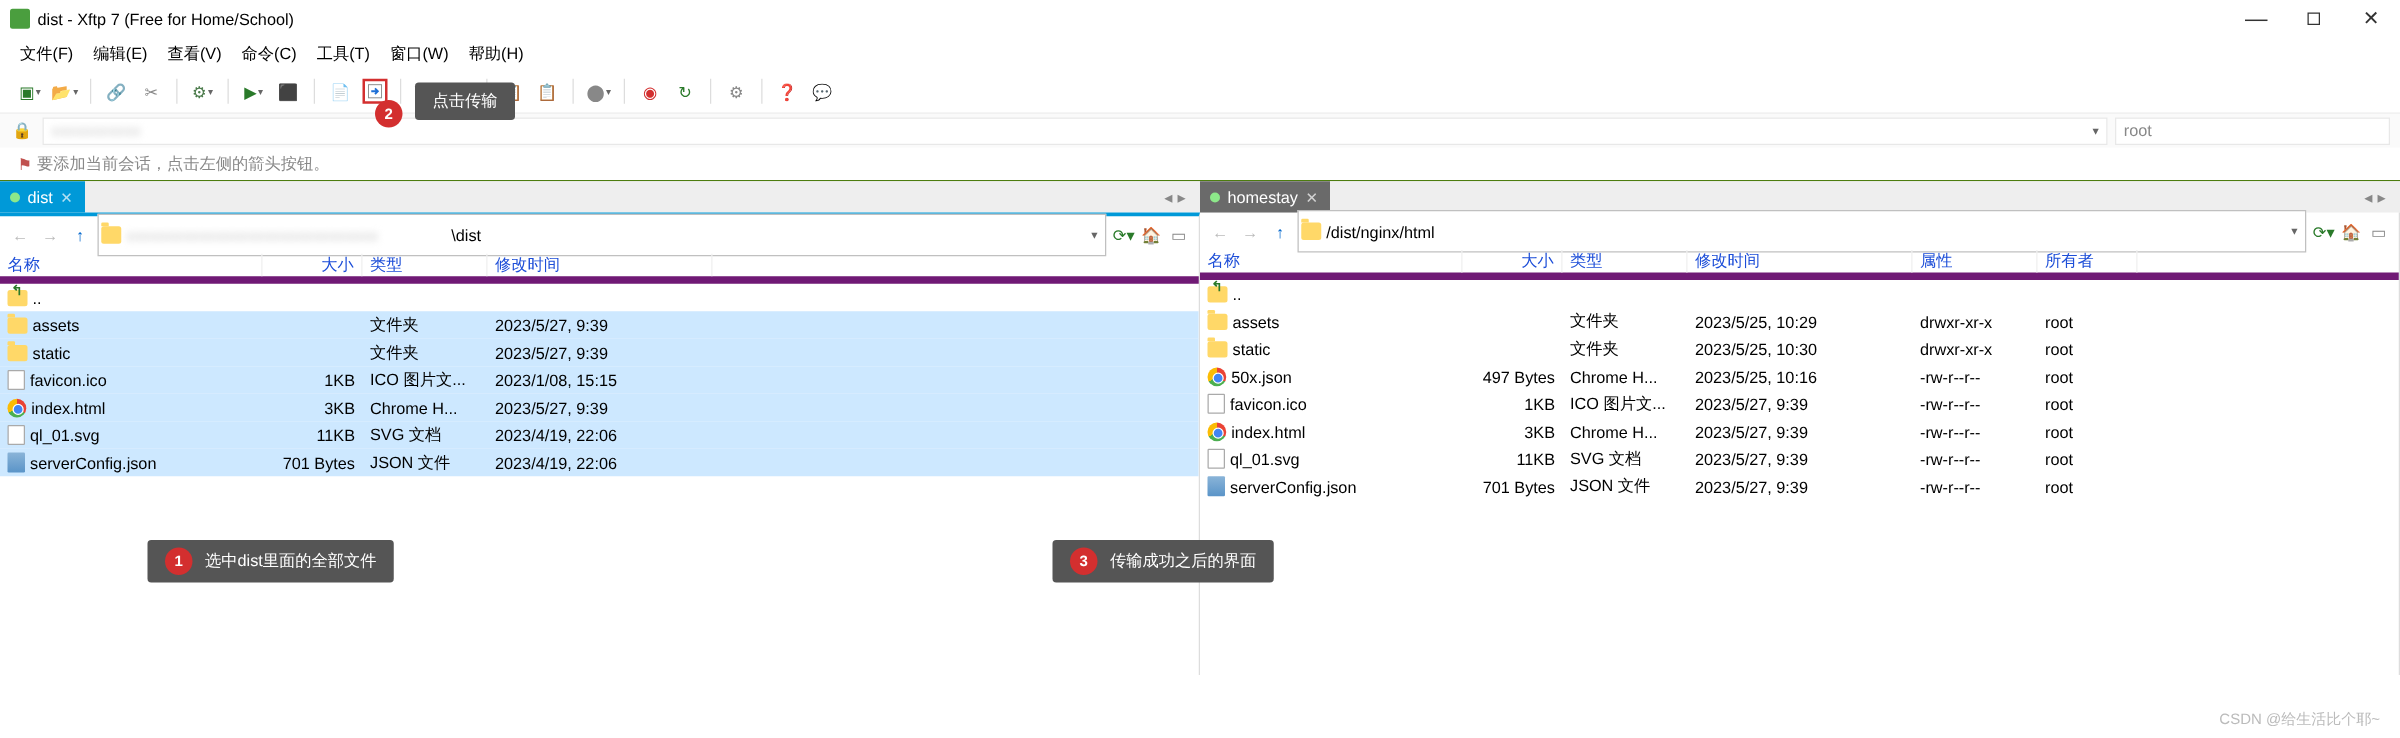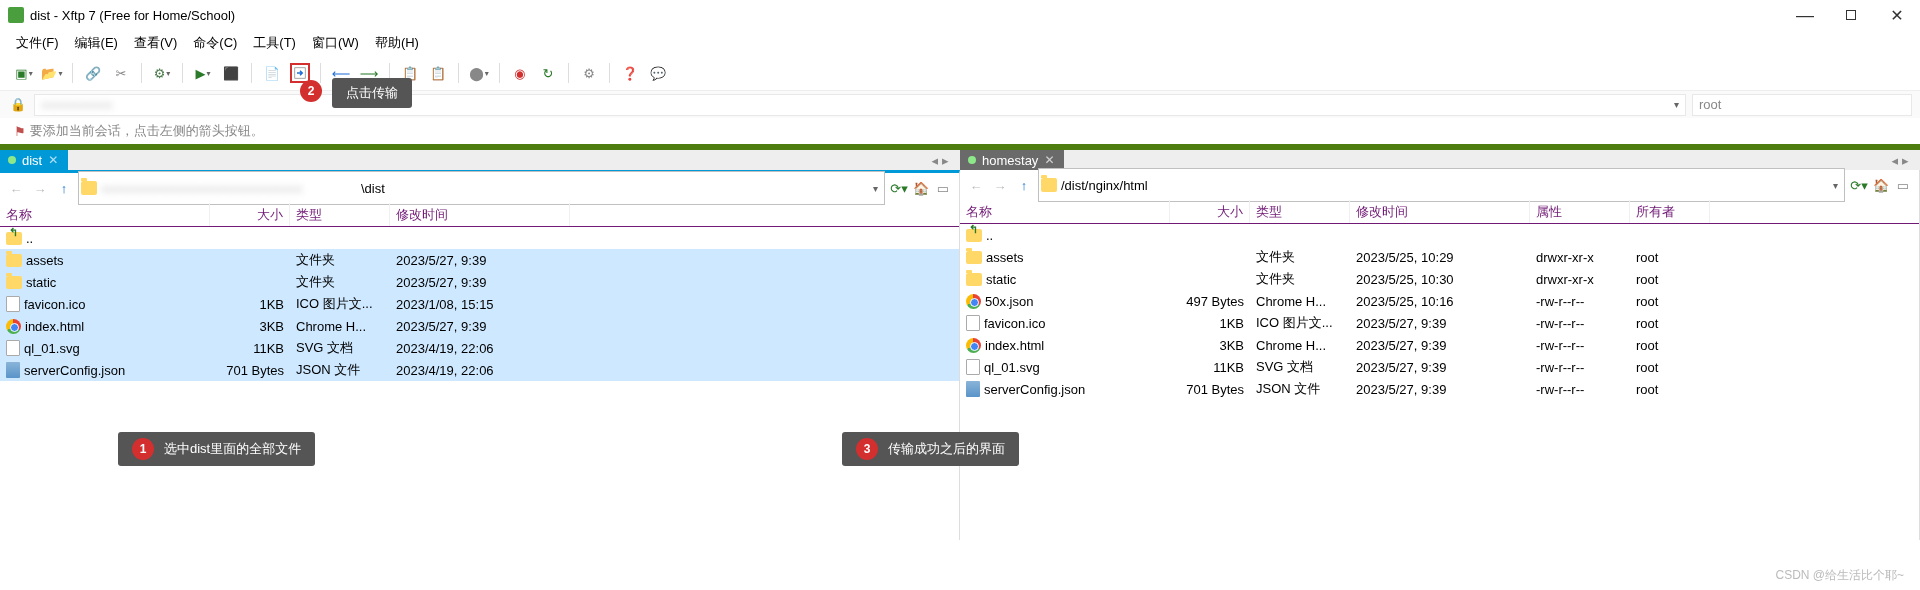--- a/index.html
+++ b/index.html
@@ -30,21 +30,21 @@
 .session-bar { height: 28px; background: #fafafa; border-top: 1px solid #eee; display: flex; align-items: center; padding: 0 8px; gap: 6px; }
 .session-field { flex: 1; height: 22px; background: #fff; border: 1px solid #e8e8e8; display: flex; align-items: center; padding: 0 6px; }
 .session-dropdown { color: #666; font-size: 10px; }
 .user-field, .pass-field { width: 220px; height: 22px; background: #fff; border: 1px solid #e8e8e8; display: flex; align-items: center; padding: 0 6px; color: #888; }
 
 
 .hint-bar { height: 26px; display: flex; align-items: center; padding: 0 14px; color: #888; gap: 4px; }
 .flag-icon { color: #c0504d; }
 
 
-.tab-strip-row { height: 26px; background: #fff; display: flex; align-items: stretch; border-top: 6px solid #4d7c0f; }
+.tab-strip-row { height: 26px; background: #fff; display: flex; align-items: stretch; border-top: 1px solid #4d7c0f; }
 .tab-strip { flex: 1; display: flex; align-items: stretch; background: #eee; }
 .tab { display: flex; align-items: center; padding: 0 10px 0 8px; gap: 6px; color: #fff; }
 .tab.local { background: #0099d8; }
 .tab.remote { background: #6a6a6a; }
 .tab .dot { width: 8px; height: 8px; border-radius: 50%; }
 .tab.local .dot { background: #8de88a; }
 .tab.remote .dot { background: #8de88a; }
 .tab .close { color: #fff; opacity: .7; font-size: 12px; }
 .tab-strip-nav { width: 40px; display: flex; align-items: center; justify-content: center; gap: 4px; color: #888; font-size: 10px; }
 
@@ -61,21 +61,21 @@
 .folder-icon { width: 16px; height: 14px; background: #ffd868; border-radius: 2px; margin-right: 4px; position: relative; }
 .folder-icon::before { content: ''; position: absolute; top: -3px; left: 0; width: 6px; height: 3px; background: #ffd868; border-radius: 1px 1px 0 0; }
 .path-text { flex: 1; color: #000; white-space: nowrap; }
 .path-drop { color: #666; font-size: 10px; padding: 0 4px; }
 .path-extra { display: flex; gap: 2px; }
 .refresh-icon { color: #2a7a2a; }
 .star-icon { color: #d68a00; }
 .new-icon { color: #888; }
 
 
-.cols { height: 24px; display: flex; align-items: center; border-bottom: 1px solid #701a75; color: #701a75; }
+.cols { height: 24px; display: flex; align-items: center; border-bottom: 6px solid #701a75; color: #1d4ed8; }
 .cols > div { padding: 0 6px; border-right: 1px solid #f0f0f0; height: 100%; display: flex; align-items: center; }
 .c-name { flex: 0 0 210px; }
 .c-size { flex: 0 0 80px; justify-content: flex-end; }
 .c-type { flex: 0 0 100px; }
 .c-mtime { flex: 0 0 180px; }
 .c-attr { flex: 0 0 100px; }
 .c-owner { flex: 0 0 80px; }
 
 
 .files { flex: 1; overflow: hidden; }
@@ -169,21 +169,21 @@
   <div class="tb-sep"></div>
   <div class="tb-icon" style="color:#d32f2f">◉</div>
   <div class="tb-icon" style="color:#2a7a2a">↻</div>
   <div class="tb-sep"></div>
   <div class="tb-icon">⚙</div>
   <div class="tb-sep"></div>
   <div class="tb-icon" style="color:#1e6fd6">❓</div>
   <div class="tb-icon" style="color:#6aa0d6">💬</div>
 
   <div class="callout-badge" style="left:300px; top:24px;">2</div>
-  <div class="callout-box" style="left:332px; top:22px;">
+  <div class="callout-box" style="left:332px; top:10px;">
     <span>点击传输</span>
   </div>
 </div>
 
 <div class="session-bar">
   <div class="tb-icon" style="color:#d6a400">🔒</div>
   <div class="session-field">
     <span class="blur">xxxxxxxxxxx</span>
     <span style="flex:1"></span>
     <span class="session-dropdown">▾</span>

